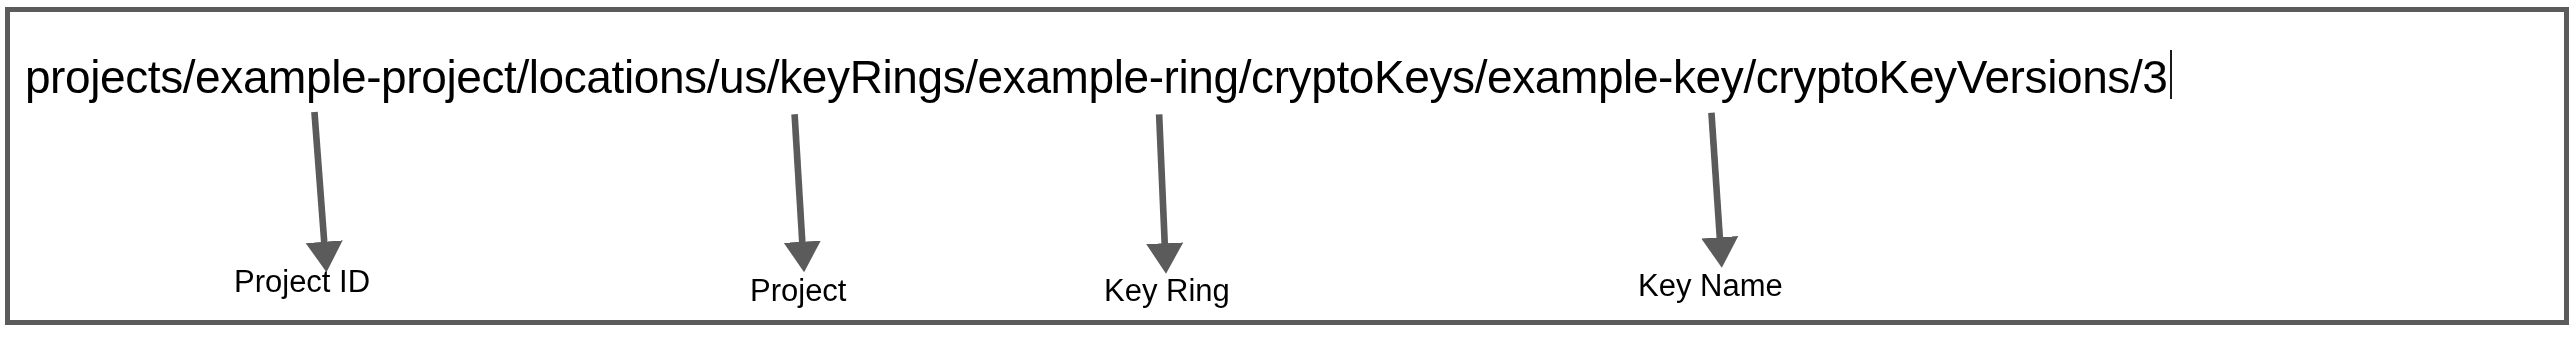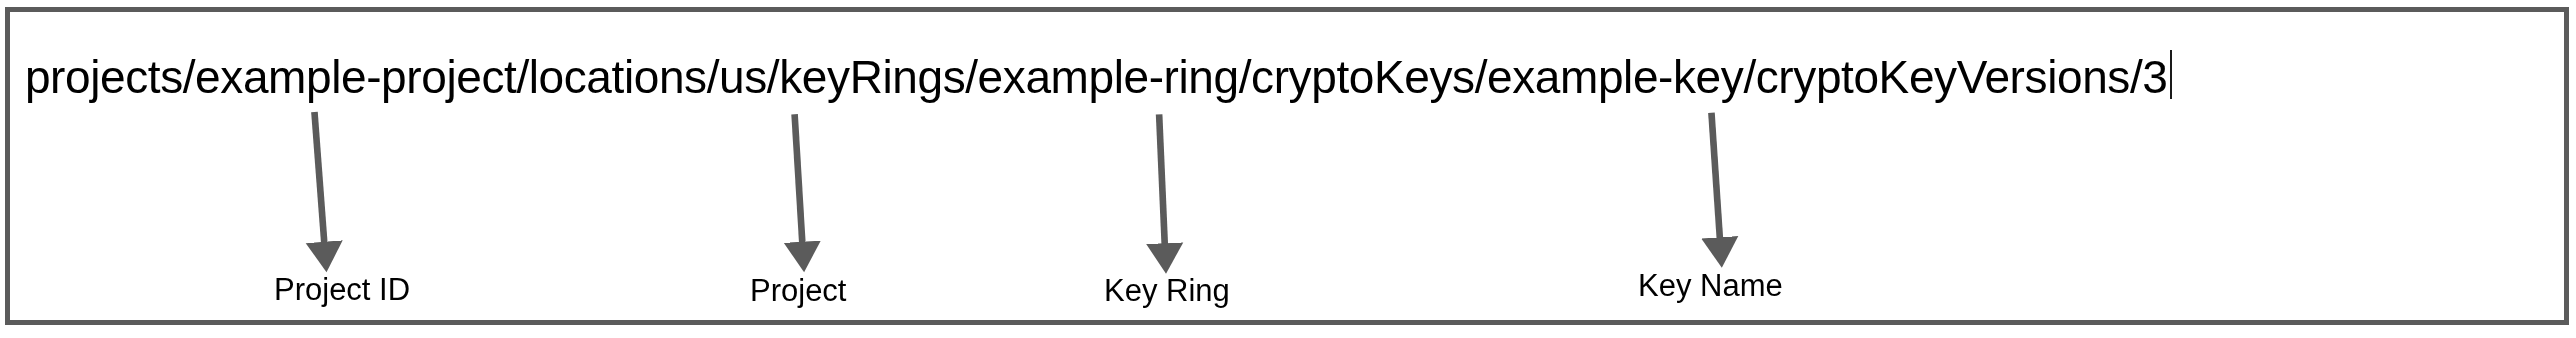--- a/index.html
+++ b/index.html
@@ -69,21 +69,21 @@
 
   
   .caption {
     position: absolute;
     font-family: "Liberation Sans", sans-serif;
     font-size: 31px;
     line-height: 32px;
     color: #000000;
     white-space: nowrap;
   }
-  #caption-project-id { left: 234px;  top: 274px; margin-left: 40px; }
+  #caption-project-id { left: 234px;  top: 266px; }
   #caption-region     { left: 750px; top: 275px; }
   #caption-key-ring   { left: 1104px; top: 275px; }
   #caption-key-name   { left: 1638px; top: 270px; }
 </style>
 </head>
 <body>
 
 <div id="stage">
 
   <div id="panel">

